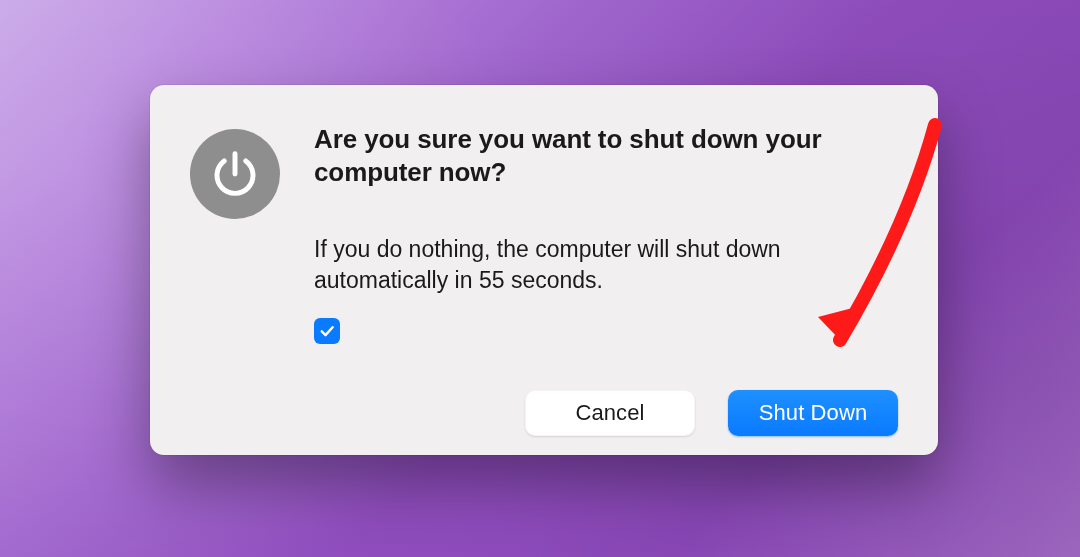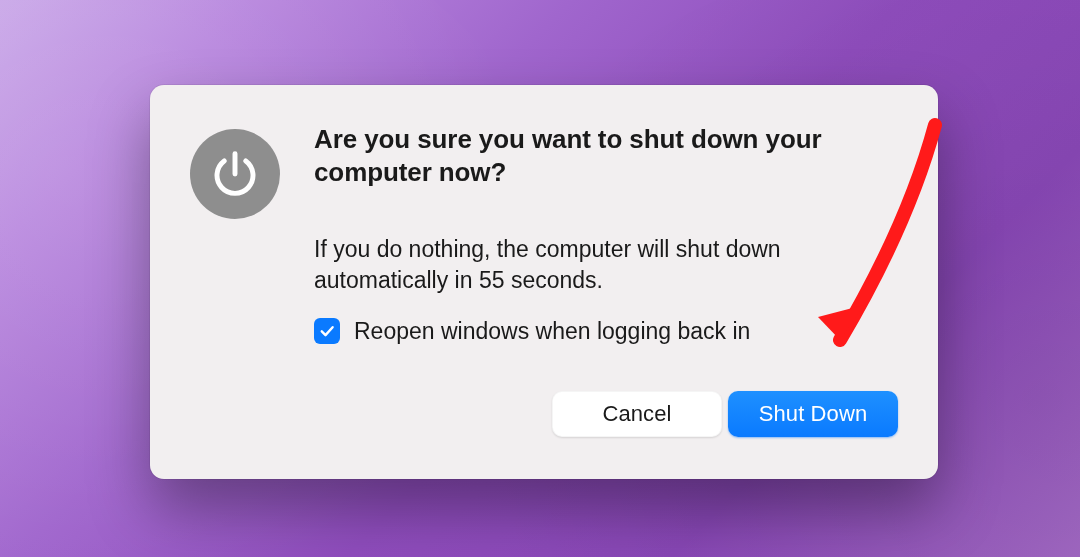--- a/index.html
+++ b/index.html
@@ -41,21 +41,21 @@
     }
 
     .dialog {
       position: absolute;
       left: 150px;
       top: 85px;
       width: 788px;
       background: #f2eff0;
       border-radius: 14px;
       box-shadow: 0 30px 60px rgba(0,0,0,0.35), 0 0 0 1px rgba(0,0,0,0.06);
-      padding: 38px 40px 42px 40px;
+      padding: 38px 40px 19px 40px;
       display: flex;
       gap: 34px;
       z-index: 10;
     }
 
     .icon-wrap {
       flex: 0 0 auto;
       padding-top: 6px;
     }
 
@@ -112,21 +112,21 @@
 
     .checkbox-label {
       font-size: 23px;
       color: #1a1a1a;
       cursor: pointer;
     }
 
     .button-row {
       display: flex;
       justify-content: flex-end;
-      gap: 6px;
+      gap: 33px;
       align-items: flex-end;
     }
 
     .btn {
       height: 46px;
       min-width: 170px;
       padding: 0 24px;
       border-radius: 10px;
       font-size: 22px;
       font-weight: 400;
@@ -178,21 +178,20 @@
   <div class="content">
     <h2 class="title">Are you sure you want to shut down your computer now?</h2>
     <p class="message">If you do nothing, the computer will shut down automatically in 55 seconds.</p>
 
     <div class="checkbox-row">
       <span class="checkbox">
         <svg viewBox="0 0 24 24" fill="none" stroke="#ffffff" stroke-width="3.2" stroke-linecap="round" stroke-linejoin="round">
           <polyline points="5 12.5 10 17.5 19.5 7"></polyline>
         </svg>
       </span>
-      <span class="checkbox-label">Reopen windows when logging back in</span>
     </div>
 
     <div class="button-row">
       <button class="btn btn-cancel">Cancel</button>
       <button class="btn btn-primary">Shut Down</button>
     </div>
   </div>
 
 </div>
 

